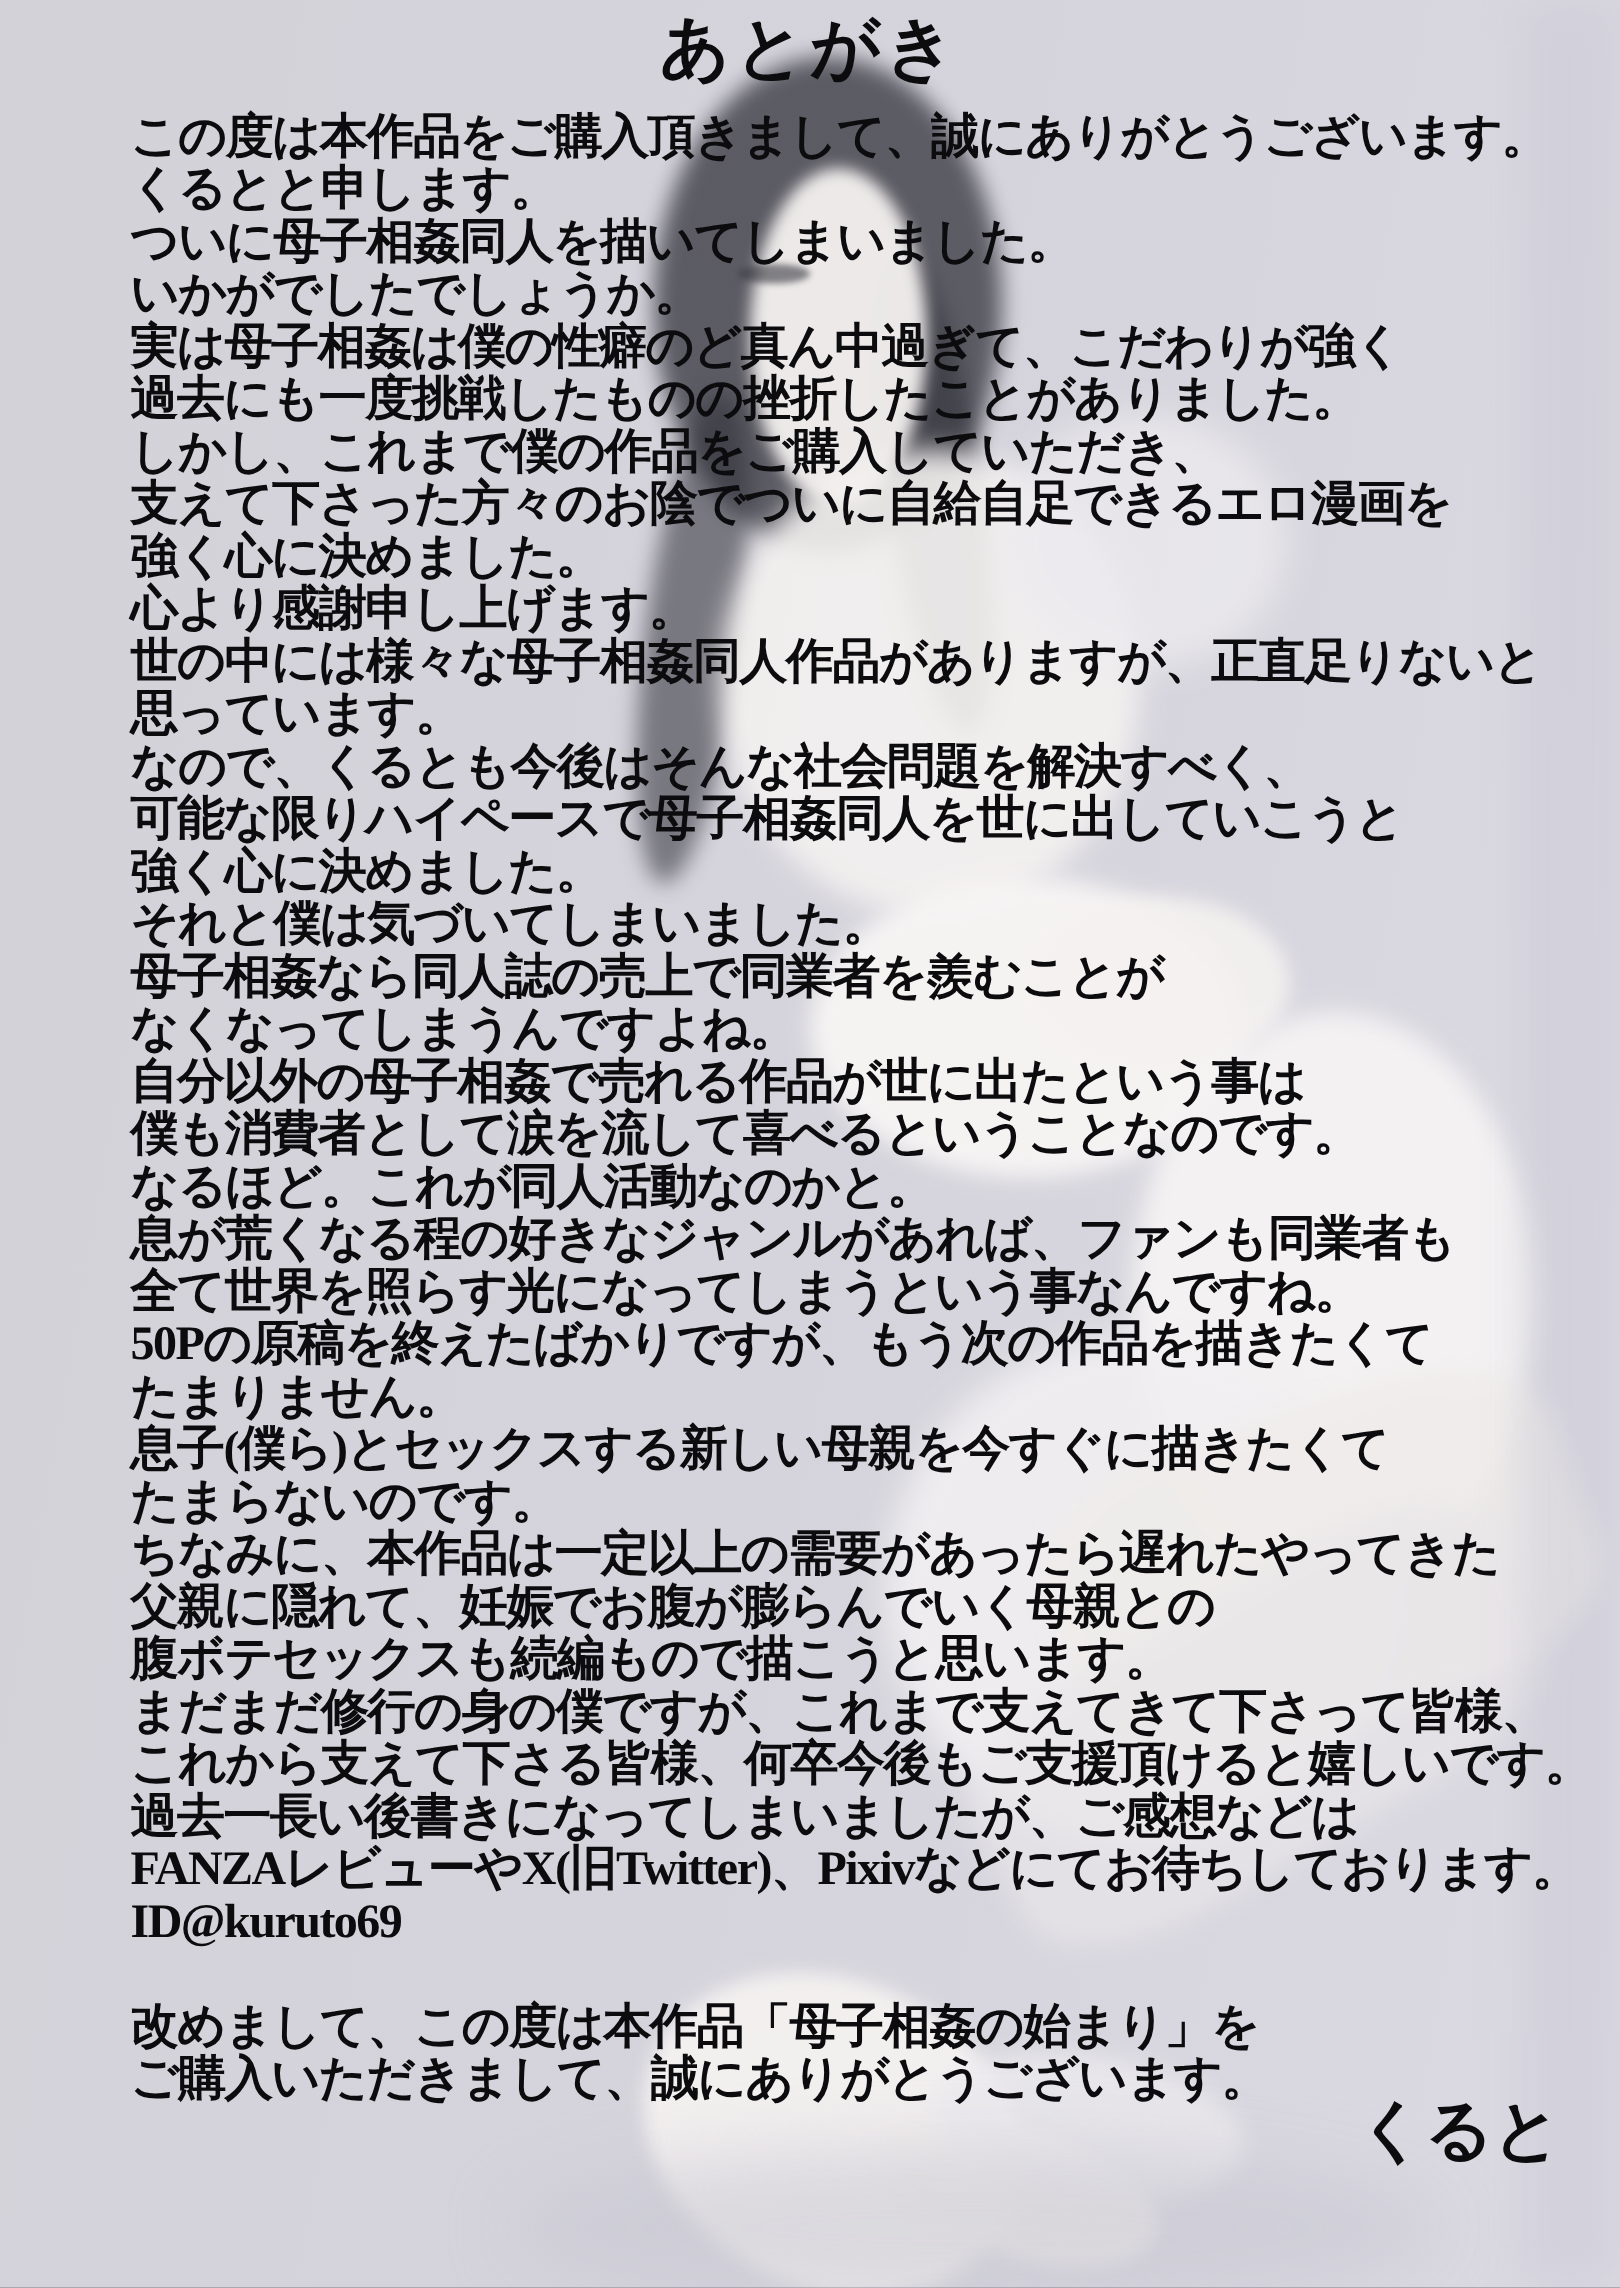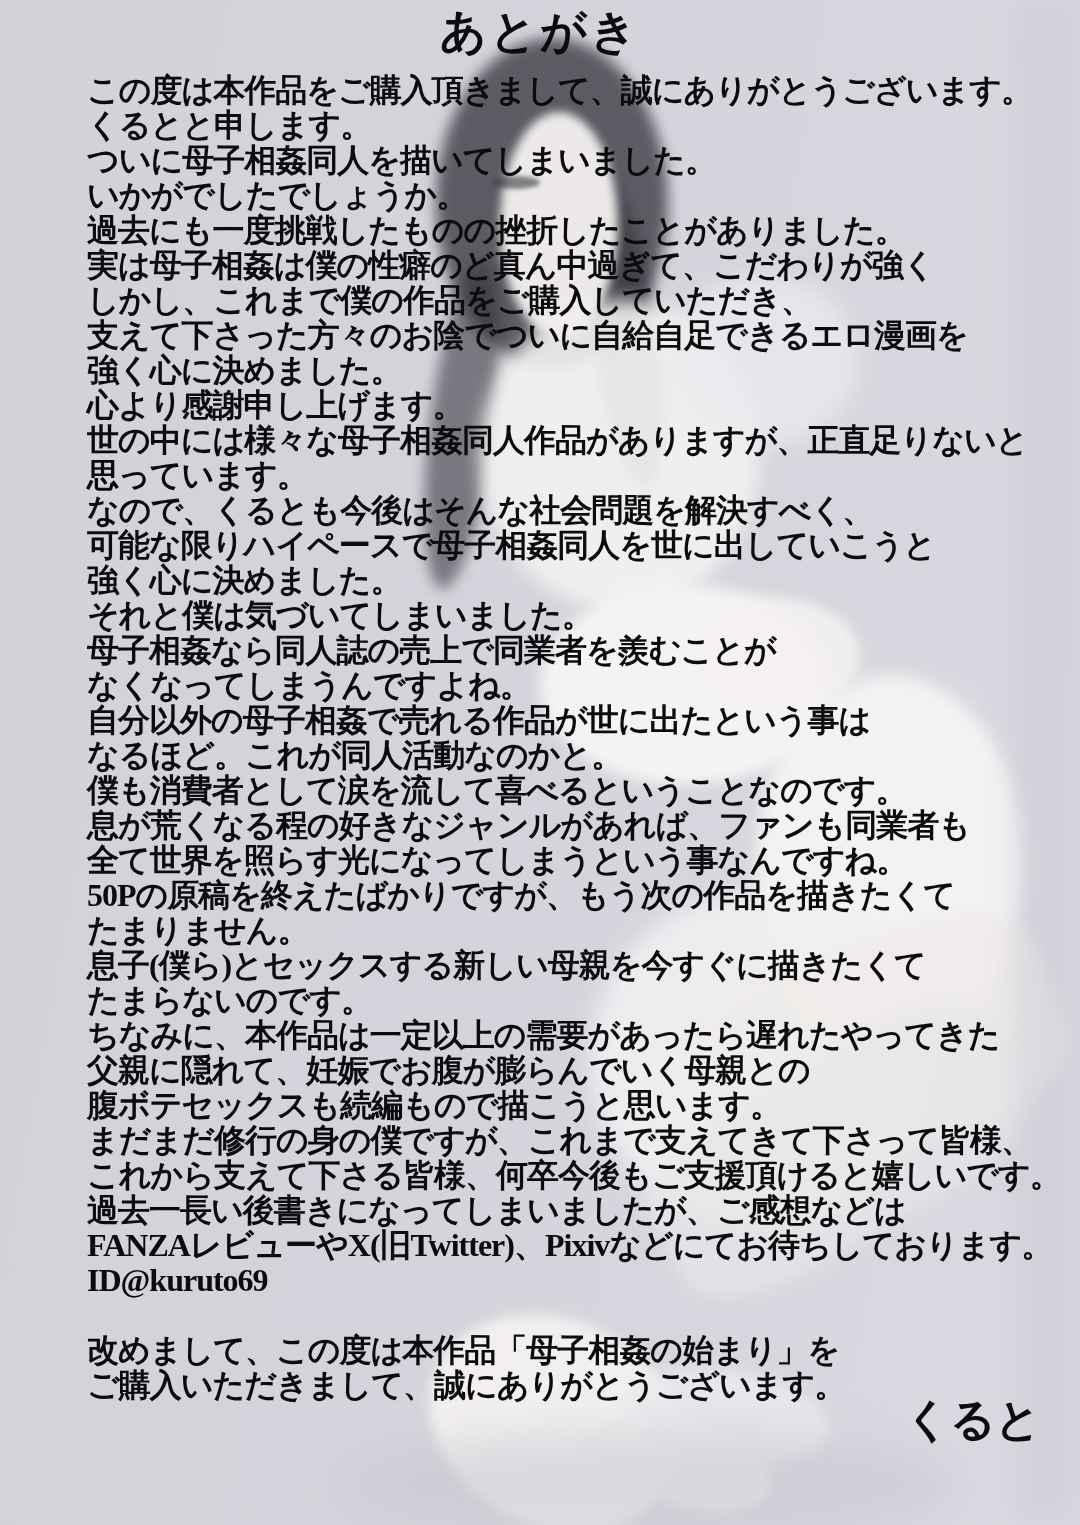--- a/index.html
+++ b/index.html
@@ -82,37 +82,37 @@
 
   <div class="text-layer">
     <div class="title">あとがき</div>
 
     <div class="body-text">
       <div>
           <div class="line">この度は本作品をご購入頂きまして、誠にありがとうございます。</div>
           <div class="line">くるとと申します。</div>
           <div class="line">ついに母子相姦同人を描いてしまいました。</div>
           <div class="line">いかがでしたでしょうか。</div>
+          <div class="line">実は母子相姦は僕の性癖のど真ん中過ぎて、こだわりが強く</div>
           <div class="line">過去にも一度挑戦したものの挫折したことがありました。</div>
-          <div class="line">実は母子相姦は僕の性癖のど真ん中過ぎて、こだわりが強く</div>
           <div class="line">しかし、これまで僕の作品をご購入していただき、</div>
           <div class="line">支えて下さった方々のお陰でついに自給自足できるエロ漫画を</div>
           <div class="line">強く心に決めました。</div>
           <div class="line">心より感謝申し上げます。</div>
           <div class="line">世の中には様々な母子相姦同人作品がありますが、正直足りないと</div>
           <div class="line">思っています。</div>
           <div class="line">なので、くるとも今後はそんな社会問題を解決すべく、</div>
           <div class="line">可能な限りハイペースで母子相姦同人を世に出していこうと</div>
           <div class="line">強く心に決めました。</div>
           <div class="line">それと僕は気づいてしまいました。</div>
           <div class="line">母子相姦なら同人誌の売上で同業者を羨むことが</div>
           <div class="line">なくなってしまうんですよね。</div>
           <div class="line">自分以外の母子相姦で売れる作品が世に出たという事は</div>
+          <div class="line">僕も消費者として涙を流して喜べるということなのです。</div>
           <div class="line">なるほど。これが同人活動なのかと。</div>
-          <div class="line">僕も消費者として涙を流して喜べるということなのです。</div>
           <div class="line">息が荒くなる程の好きなジャンルがあれば、ファンも同業者も</div>
           <div class="line">全て世界を照らす光になってしまうという事なんですね。</div>
           <div class="line">50Pの原稿を終えたばかりですが、もう次の作品を描きたくて</div>
           <div class="line">たまりません。</div>
           <div class="line">息子(僕ら)とセックスする新しい母親を今すぐに描きたくて</div>
           <div class="line">たまらないのです。</div>
           <div class="line">ちなみに、本作品は一定以上の需要があったら遅れたやってきた</div>
           <div class="line">父親に隠れて、妊娠でお腹が膨らんでいく母親との</div>
           <div class="line">腹ボテセックスも続編もので描こうと思います。</div>
           <div class="line">まだまだ修行の身の僕ですが、これまで支えてきて下さって皆様、</div>

